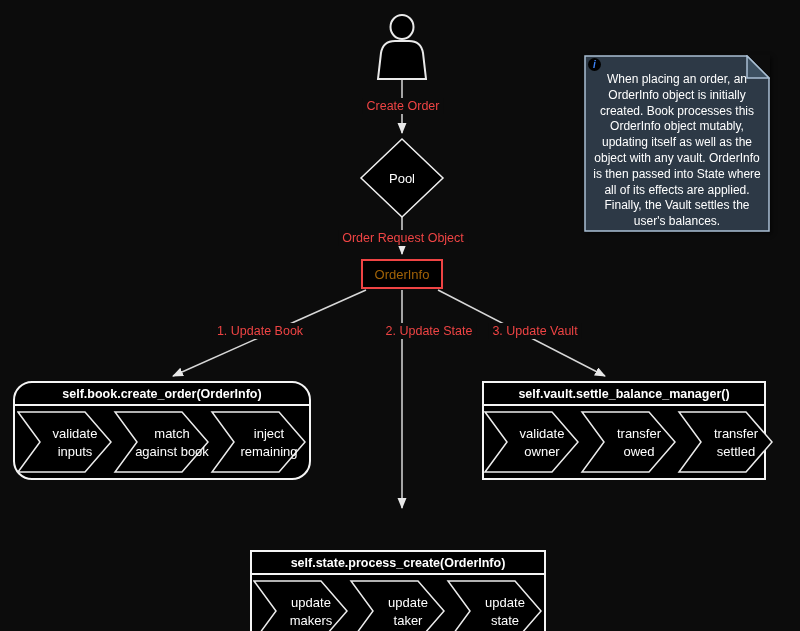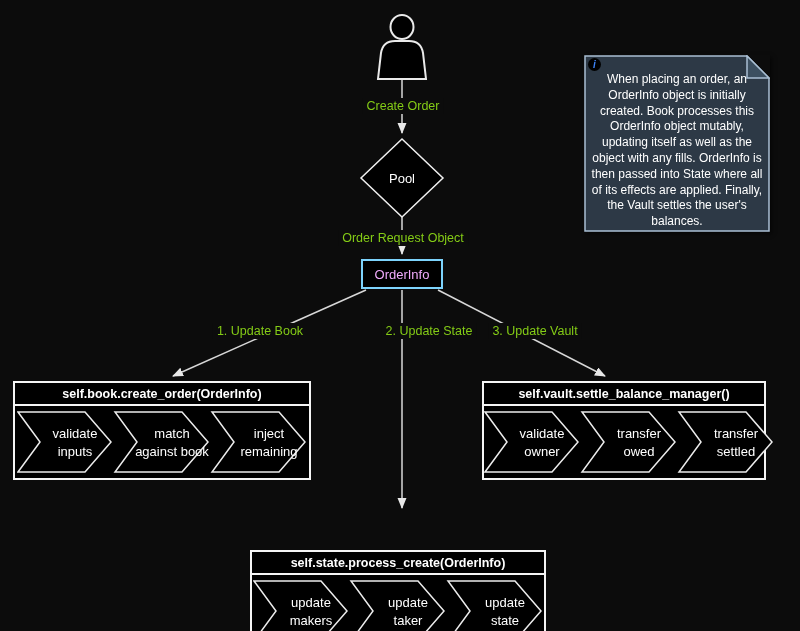--- a/index.html
+++ b/index.html
@@ -5,26 +5,26 @@
   html,body{margin:0;padding:0;background:#0c0c0c;}
   #canvas{
     position:relative;width:800px;height:631px;background:#0c0c0c;overflow:hidden;
     font-family:"Liberation Sans",sans-serif;
   }
   .abs{position:absolute;}
   svg{display:block;}
   
   .lbl{
     position:absolute;transform:translateX(-50%);
-    background:#0c0c0c;color:#84cc16;font-size:12.5px;line-height:14px;
+    background:#0c0c0c;color:#ef4444;font-size:12.5px;line-height:14px;
     padding:1px 4px;white-space:nowrap;
   }
   
   .node{
-    position:absolute;background:#000;border:2px solid #7dd3fc;color:#f0abfc;
+    position:absolute;background:#000;border:2px solid #ef4444;color:#a16207;
     display:flex;align-items:center;justify-content:center;font-size:13px;
     box-sizing:border-box;
   }
   
   .pbox{
     position:absolute;background:#000;border:2px solid #f5f5f5;box-sizing:border-box;
   }
   .pbox .title{
     height:21px;border-bottom:2px solid #f5f5f5;color:#fff;font-weight:bold;
     font-size:12.5px;display:flex;align-items:center;justify-content:center;
@@ -83,21 +83,21 @@
   <div class="lbl" style="left:403px;top:98px;">Create Order</div>
   <div class="lbl" style="left:403px;top:230px;">Order Request Object</div>
   <div class="lbl" style="left:260px;top:323px;">1. Update Book</div>
   <div class="lbl" style="left:402px;top:323px;margin-left:27px;">2. Update State</div>
   <div class="lbl" style="left:535px;top:323px;">3. Update Vault</div>
 
   <div class="node" style="left:361px;top:259px;width:82px;height:30px;">
     <span>OrderInfo</span>
   </div>
 
-  <div class="pbox" style="left:13px;top:381px;width:298px;height:99px;">
+  <div class="pbox" style="left:13px;top:381px;width:298px;height:99px;border-radius:19px;">
     <div class="title">self.book.create_order(OrderInfo)</div>
     <svg class="row" width="290" height="62" viewBox="0 0 290 62">
       <polygon class="chev" points="1,1 68,1 94,31 68,61 1,61 23,31"></polygon>
       <polygon class="chev" points="98,1 165,1 191,31 165,61 98,61 120,31"></polygon>
       <polygon class="chev" points="195,1 262,1 288,31 262,61 195,61 217,31"></polygon>
       <text class="chevtext" x="58" y="27">validate</text>
       <text class="chevtext" x="58" y="45">inputs</text>
       <text class="chevtext" x="155" y="27">match</text>
       <text class="chevtext" x="155" y="45">against book</text>
       <text class="chevtext" x="252" y="27">inject</text>
@@ -134,16 +134,16 @@
       <text class="chevtext" x="252" y="45">state</text>
     </svg>
   </div>
 
   <div class="note">
     <svg width="186" height="177" viewBox="0 0 186 177" style="position:absolute;left:0;top:0;">
       <path d="M1,1 H163 L185,23 V176 H1 Z" fill="#2d3946" stroke="#a9bfd4" stroke-width="1.5"></path>
       <path d="M163,1 L163,23 H185 Z" fill="#3c4f60" stroke="#a9bfd4" stroke-width="1.5"></path>
     </svg>
     <span class="infoicon">i</span>
-    <div class="notetext">When placing an order, an OrderInfo object is initially created. Book processes this OrderInfo object mutably, updating itself as well as the object with any fills. OrderInfo is then passed into State where all of its effects are applied. Finally, the Vault settles the user's balances.</div>
+    <div class="notetext">When placing an order, an OrderInfo object is initially created. Book processes this OrderInfo object mutably, updating itself as well as the object with any vault. OrderInfo is then passed into State where all of its effects are applied. Finally, the Vault settles the user's balances.</div>
   </div>
 
 </div>
 
 </body></html>

